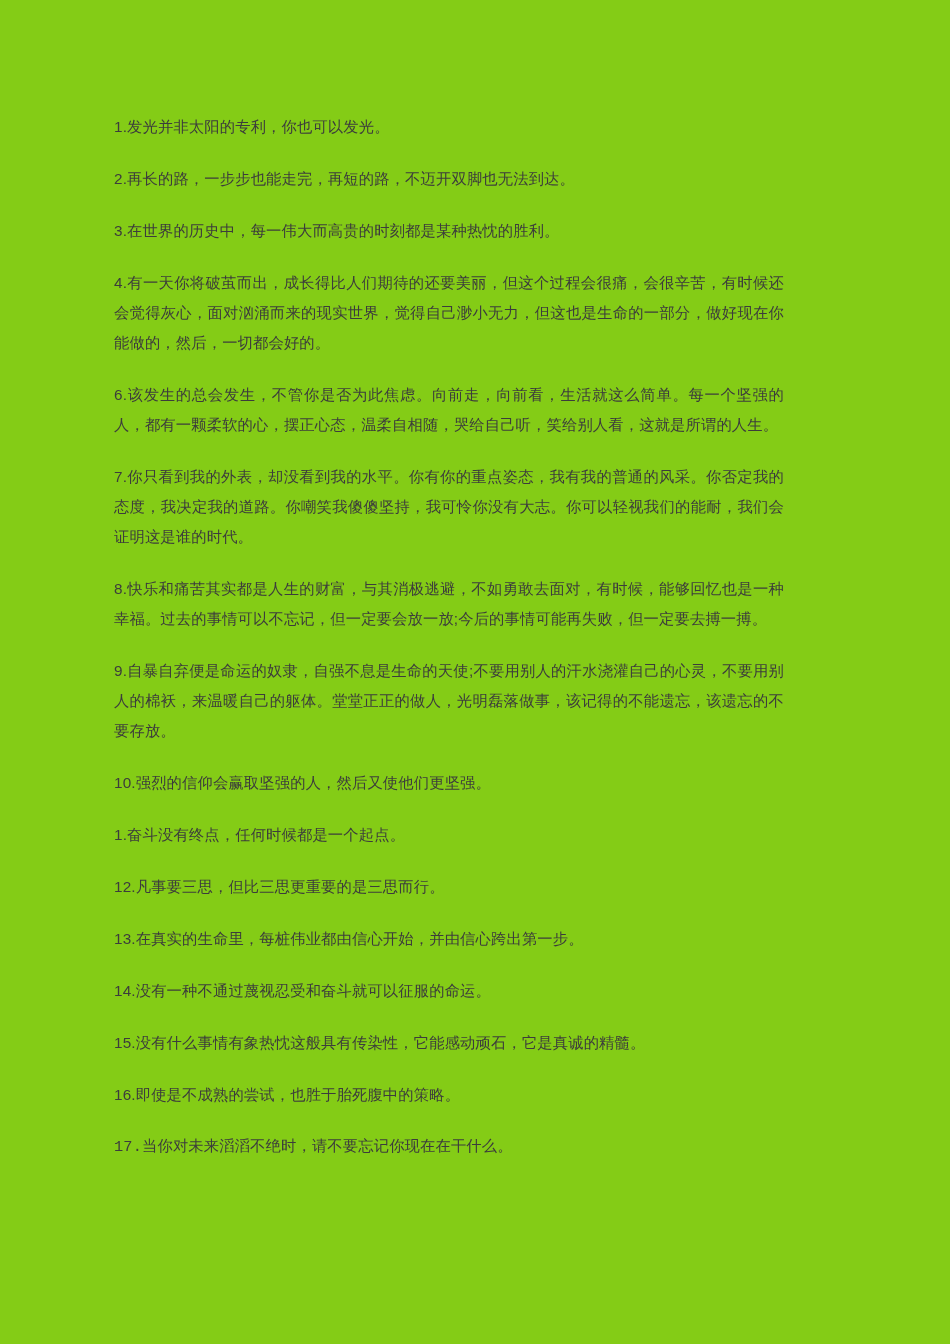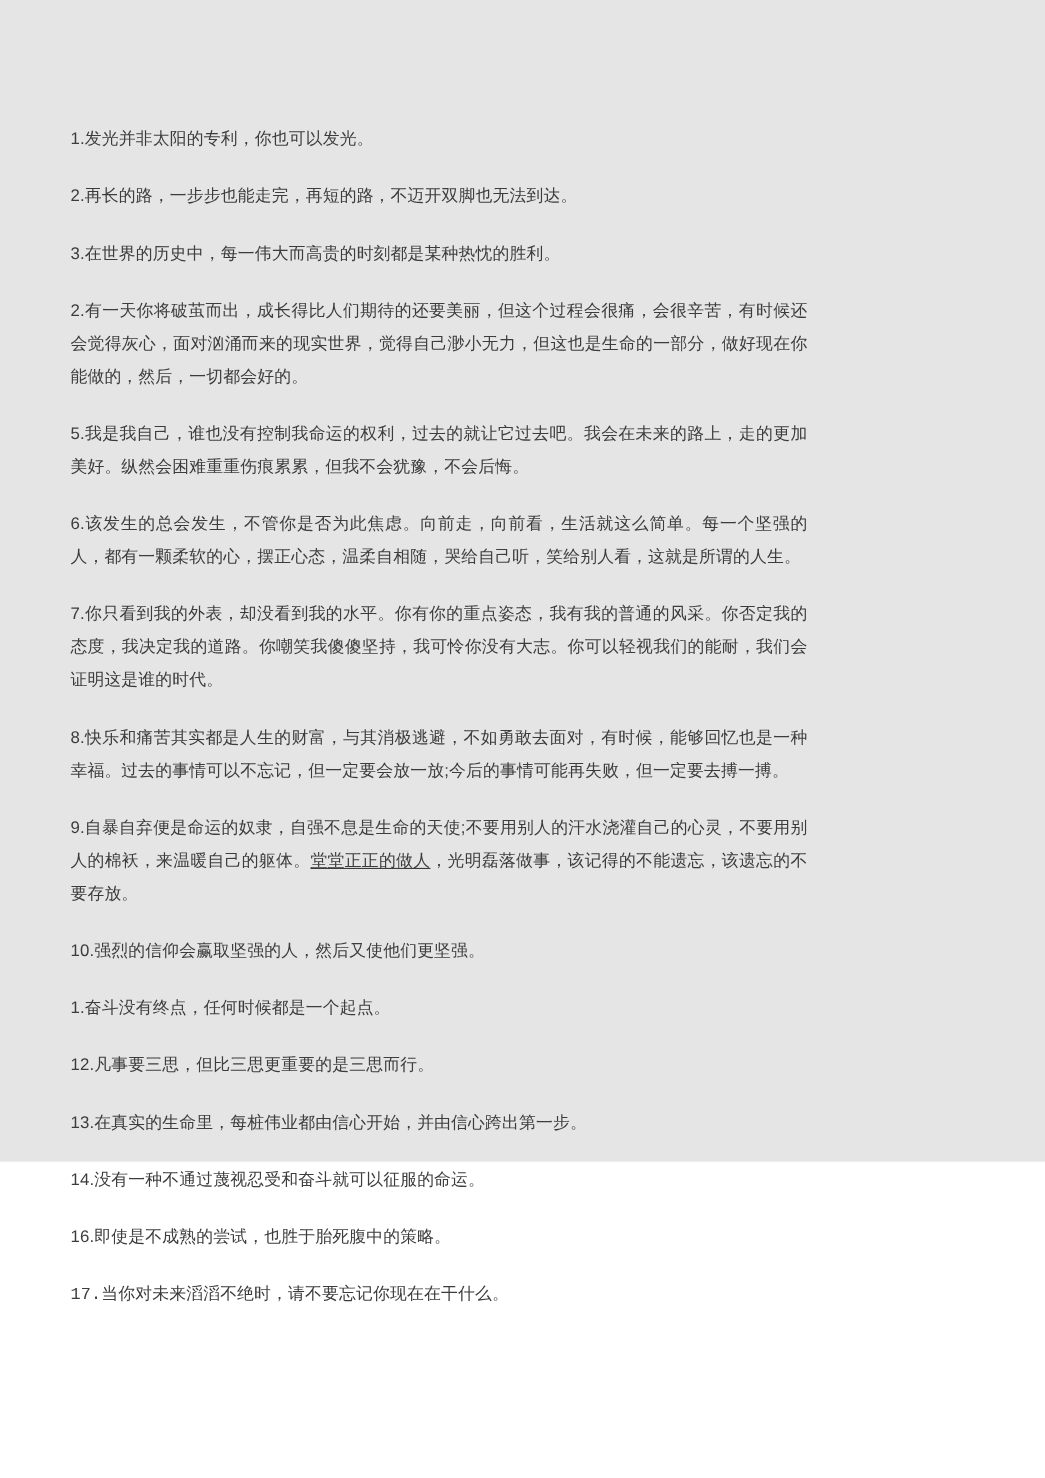--- a/index.html
+++ b/index.html
@@ -11,66 +11,65 @@
     width: 950px;
     height: 1344px;
     background: #ffffff;
     font-family: "Liberation Sans", "DejaVu Sans", sans-serif;
     -webkit-font-smoothing: antialiased;
     overflow: hidden;
   }
   .page {
     position: relative;
     width: 950px;
-    height: 1056px;
-    background: #e5e5e5;
+    height: 1344px;
+    background: #84cc16;
     box-sizing: border-box;
-    padding: 112px 140px 0 64px;
+    padding: 112px 140px 0 114px;
   }
   .doc-body {
     width: 670px;
   }
   .quote {
     font-size: 15.3px;
     line-height: 30px;
     color: #3c3c3c;
     margin: 0 0 22px 0;
     text-align: justify;
     text-justify: inter-ideograph;
     letter-spacing: 0.15px;
     word-break: break-all;
   }
   .quote:last-child {
     margin-bottom: 0;
     font-family: Liberation Mono, monospace;
   }
   .quote .u {
-    text-decoration: underline;
     text-underline-offset: 2px;
   }
 </style>
 </head>
 <body>
 
 <div class="page">
   <div class="doc-body">
 
     <p class="quote">1.发光并非太阳的专利，你也可以发光。</p>
     <p class="quote">2.再长的路，一步步也能走完，再短的路，不迈开双脚也无法到达。</p>
     <p class="quote">3.在世界的历史中，每一伟大而高贵的时刻都是某种热忱的胜利。</p>
-    <p class="quote">2.有一天你将破茧而出，成长得比人们期待的还要美丽，但这个过程会很痛，会很辛苦，有时候还会觉得灰心，面对汹涌而来的现实世界，觉得自己渺小无力，但这也是生命的一部分，做好现在你能做的，然后，一切都会好的。</p>
-    <p class="quote">5.我是我自己，谁也没有控制我命运的权利，过去的就让它过去吧。我会在未来的路上，走的更加美好。纵然会困难重重伤痕累累，但我不会犹豫，不会后悔。</p>
+    <p class="quote">4.有一天你将破茧而出，成长得比人们期待的还要美丽，但这个过程会很痛，会很辛苦，有时候还会觉得灰心，面对汹涌而来的现实世界，觉得自己渺小无力，但这也是生命的一部分，做好现在你能做的，然后，一切都会好的。</p>
     <p class="quote">6.该发生的总会发生，不管你是否为此焦虑。向前走，向前看，生活就这么简单。每一个坚强的人，都有一颗柔软的心，摆正心态，温柔自相随，哭给自己听，笑给别人看，这就是所谓的人生。</p>
     <p class="quote">7.你只看到我的外表，却没看到我的水平。你有你的重点姿态，我有我的普通的风采。你否定我的态度，我决定我的道路。你嘲笑我傻傻坚持，我可怜你没有大志。你可以轻视我们的能耐，我们会证明这是谁的时代。</p>
     <p class="quote">8.快乐和痛苦其实都是人生的财富，与其消极逃避，不如勇敢去面对，有时候，能够回忆也是一种幸福。过去的事情可以不忘记，但一定要会放一放;今后的事情可能再失败，但一定要去搏一搏。</p>
 
     <p class="quote"><span>9.自暴自弃便是命运的奴隶，自强不息是生命的天使;不要用别人的汗水浇灌自己的心灵，不要用别人的棉袄，来温暖自己的躯体。</span><span class="u">堂堂正正的做人</span><span>，光明磊落做事，该记得的不能遗忘，该遗忘的不要存放。</span></p>
 
     <p class="quote">10.强烈的信仰会赢取坚强的人，然后又使他们更坚强。</p>
     <p class="quote">1.奋斗没有终点，任何时候都是一个起点。</p>
     <p class="quote">12.凡事要三思，但比三思更重要的是三思而行。</p>
     <p class="quote">13.在真实的生命里，每桩伟业都由信心开始，并由信心跨出第一步。</p>
     <p class="quote">14.没有一种不通过蔑视忍受和奋斗就可以征服的命运。</p>
+    <p class="quote">15.没有什么事情有象热忱这般具有传染性，它能感动顽石，它是真诚的精髓。</p>
     <p class="quote">16.即使是不成熟的尝试，也胜于胎死腹中的策略。</p>
     <p class="quote">17.当你对未来滔滔不绝时，请不要忘记你现在在干什么。</p>
 
   </div>
 </div>
 
 </body></html>

